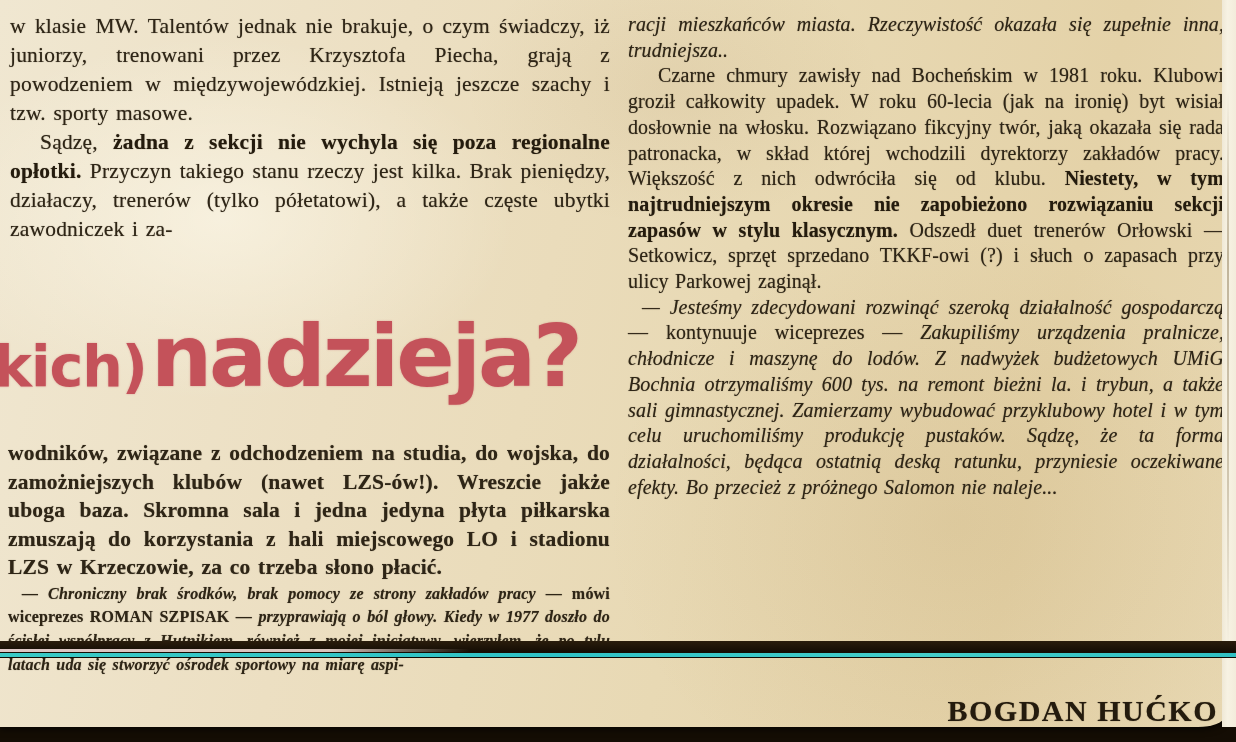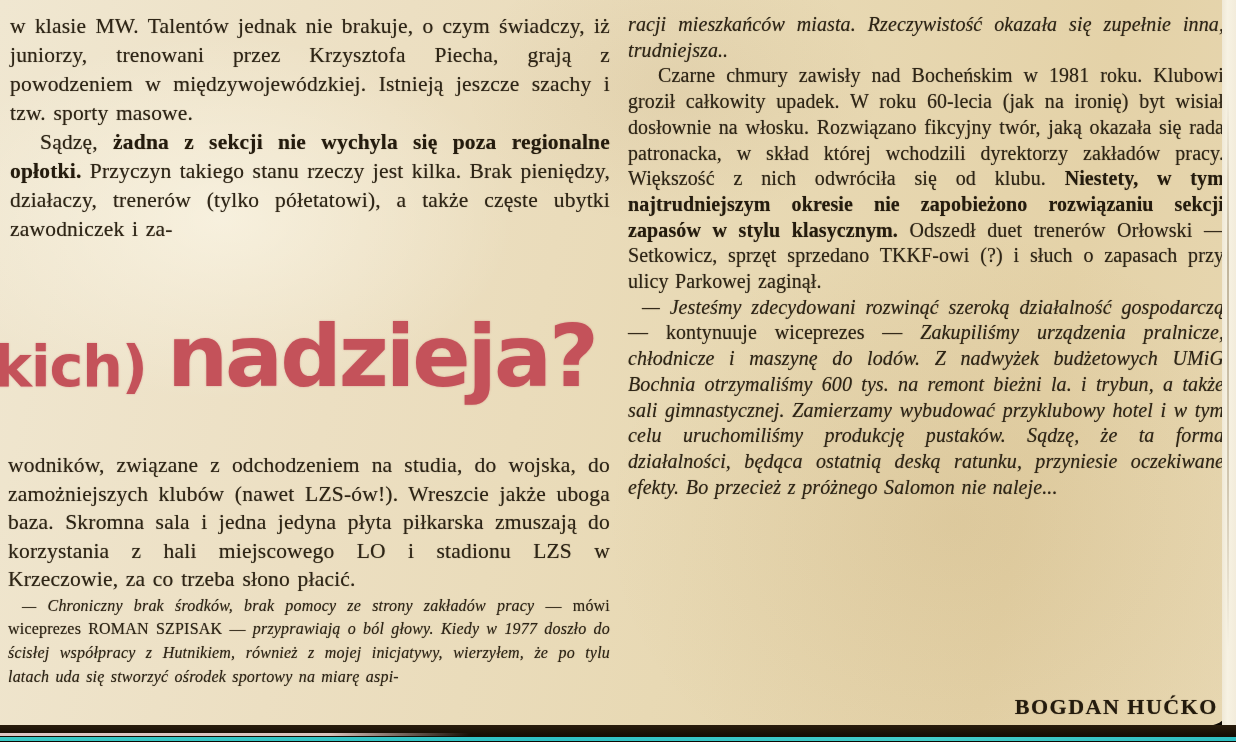--- a/index.html
+++ b/index.html
@@ -1,21 +1,21 @@
 <!DOCTYPE html>
 <html lang="pl"><head>
 <meta charset="utf-8">
 <style>
   html,body{margin:0;padding:0;}
   body{
     width:1236px;height:742px;overflow:hidden;
     background:#140d04;
     font-family:"Liberation Serif", serif;
   }
-  #stage{position:relative;width:1236px;height:742px;}
+  #stage{position:relative;width:1236px;height:658px;}
 
   
   #paper{
     position:absolute;left:0;top:0;width:1224px;height:727px;
     background:
       radial-gradient(ellipse 420px 260px at 18% 30%, rgba(255,252,240,.55), rgba(255,252,240,0) 70%),
       radial-gradient(ellipse 500px 420px at 78% 72%, rgba(150,110,40,.10), rgba(150,110,40,0) 70%),
       radial-gradient(ellipse 300px 200px at 55% 12%, rgba(140,100,40,.08), rgba(140,100,40,0) 70%),
       linear-gradient(102deg,#f0e7d1 0%,#ecdfc2 30%,#e8d9b4 58%,#e4d2a8 82%,#e7d7b1 100%);
     box-shadow:0 3px 6px rgba(0,0,0,.55);
@@ -41,45 +41,45 @@
     opacity:.9;
   }
   #fringe-cyan{
     position:absolute;left:0;bottom:1px;width:1236px;height:4px;
     background:linear-gradient(90deg,#39c9c5,#2fc2c6 45%,#43cdc9 75%,#2fbfc2);
   }
 
   
   .col{position:absolute;color:#2e2516;text-align:justify;}
   #col-left-top{left:10px;top:12px;width:600px;font-size:21.5px;line-height:29px;letter-spacing:.2px;word-spacing:2px;}
-  #col-left-bottom{left:8px;top:451px;width:602px;font-size:21.5px;line-height:28.5px;letter-spacing:.2px;word-spacing:2px;}
+  #col-left-bottom{left:8px;top:439px;width:602px;font-size:21.5px;line-height:28.5px;letter-spacing:.2px;word-spacing:2px;font-weight:bold;}
   #col-right{left:628px;top:12px;width:596px;font-size:20px;line-height:25.7px;letter-spacing:.1px;word-spacing:1.5px;}
 
   .col p{margin:0;}
   .indent{text-indent:30px;}
   .indent-sm{text-indent:14px;}
   b{font-weight:bold;color:#241b0d;}
   .ital{font-style:italic;}
   #col-left-bottom .ital{font-size:16px;line-height:23.8px;display:block;}
   .smear{text-shadow:0 0 1px rgba(46,37,22,.55);}
 
   
   #headline{
     position:absolute;left:-6px;top:306px;width:600px;
     font-family:"DejaVu Sans", sans-serif;font-weight:bold;color:#c4525a;
     white-space:nowrap;
     text-shadow:0 0 2px rgba(196,82,90,.45);
   }
   #headline .frag-a{font-size:57px;letter-spacing:-1px;vertical-align:baseline;}
-  #headline .frag-b{font-size:86px;letter-spacing:-3px;margin-left:20px;vertical-align:baseline;}
+  #headline .frag-b{font-size:86px;letter-spacing:-3px;margin-left:4px;vertical-align:baseline;}
 
   
   #byline{
     position:absolute;left:628px;top:694px;width:590px;
-    text-align:right;font-weight:bold;font-size:22px;color:#241b0d;
+    text-align:right;font-weight:bold;font-size:30px;color:#241b0d;
     letter-spacing:1.5px;
     text-shadow:0 0 1px rgba(36,27,13,.6);
   }
 </style>
 </head>
 <body>
 
 <div id="stage">
 
   <div id="paper"></div>

